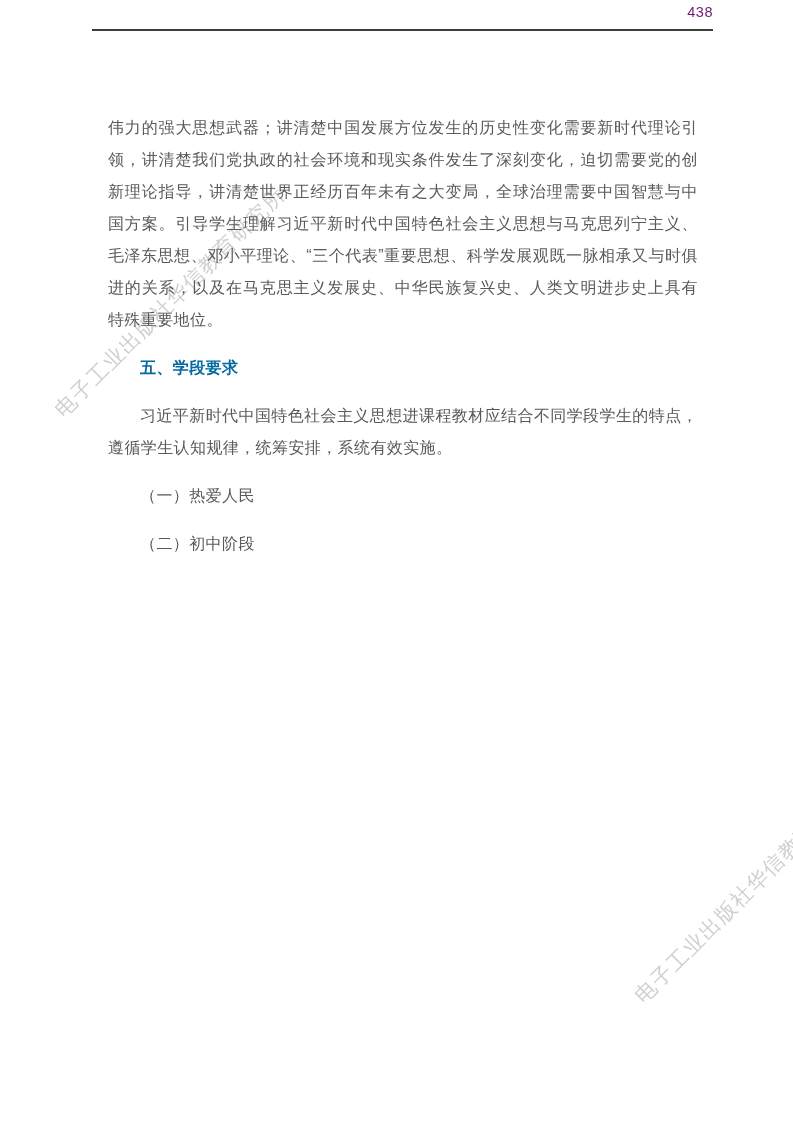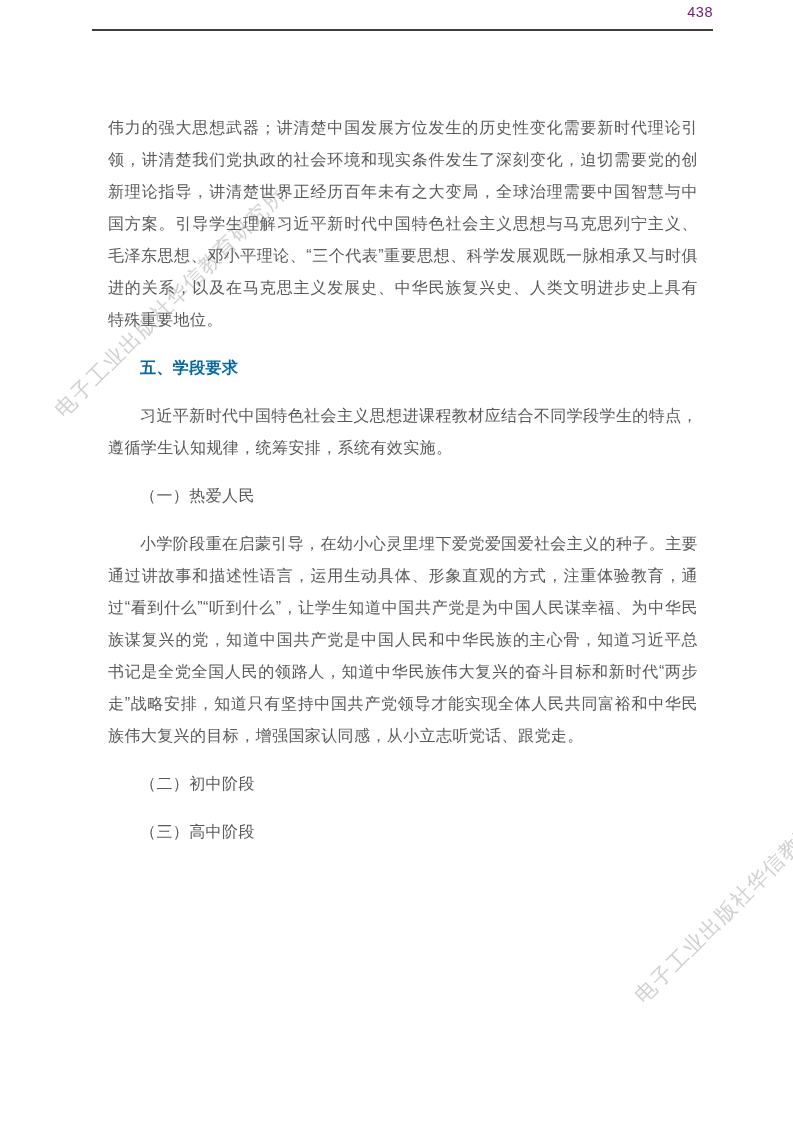--- a/index.html
+++ b/index.html
@@ -78,18 +78,16 @@
   <div>
     <div class="page-number">438</div>
     <div class="header-rule"></div>
   </div>
 
   <div class="content">
     <p class="para para-continuation">伟力的强大思想武器；讲清楚中国发展方位发生的历史性变化需要新时代理论引领，讲清楚我们党执政的社会环境和现实条件发生了深刻变化，迫切需要党的创新理论指导，讲清楚世界正经历百年未有之大变局，全球治理需要中国智慧与中国方案。引导学生理解习近平新时代中国特色社会主义思想与马克思列宁主义、毛泽东思想、邓小平理论、“三个代表”重要思想、科学发展观既一脉相承又与时俱进的关系，以及在马克思主义发展史、中华民族复兴史、人类文明进步史上具有特殊重要地位。</p>
     <p class="heading">五、学段要求</p>
     <p class="para">习近平新时代中国特色社会主义思想进课程教材应结合不同学段学生的特点，遵循学生认知规律，统筹安排，系统有效实施。</p>
     <p class="subheading">（一）热爱人民</p>
-    <p class="para">小学阶段重在启蒙引导，在幼小心灵里埋下爱党爱国爱社会主义的种子。主要通过讲故事和描述性语言，运用生动具体、形象直观的方式，注重体验教育，通过“看到什么”“听到什么”，让学生知道中国共产党是为中国人民谋幸福、为中华民族谋复兴的党，知道中国共产党是中国人民和中华民族的主心骨，知道习近平总书记是全党全国人民的领路人，知道中华民族伟大复兴的奋斗目标和新时代“两步走”战略安排，知道只有坚持中国共产党领导才能实现全体人民共同富裕和中华民族伟大复兴的目标，增强国家认同感，从小立志听党话、跟党走。</p>
     <p class="subheading">（二）初中阶段</p>
-    <p class="subheading">（三）高中阶段</p>
   </div>
 
 </div>
 
 </body></html>

